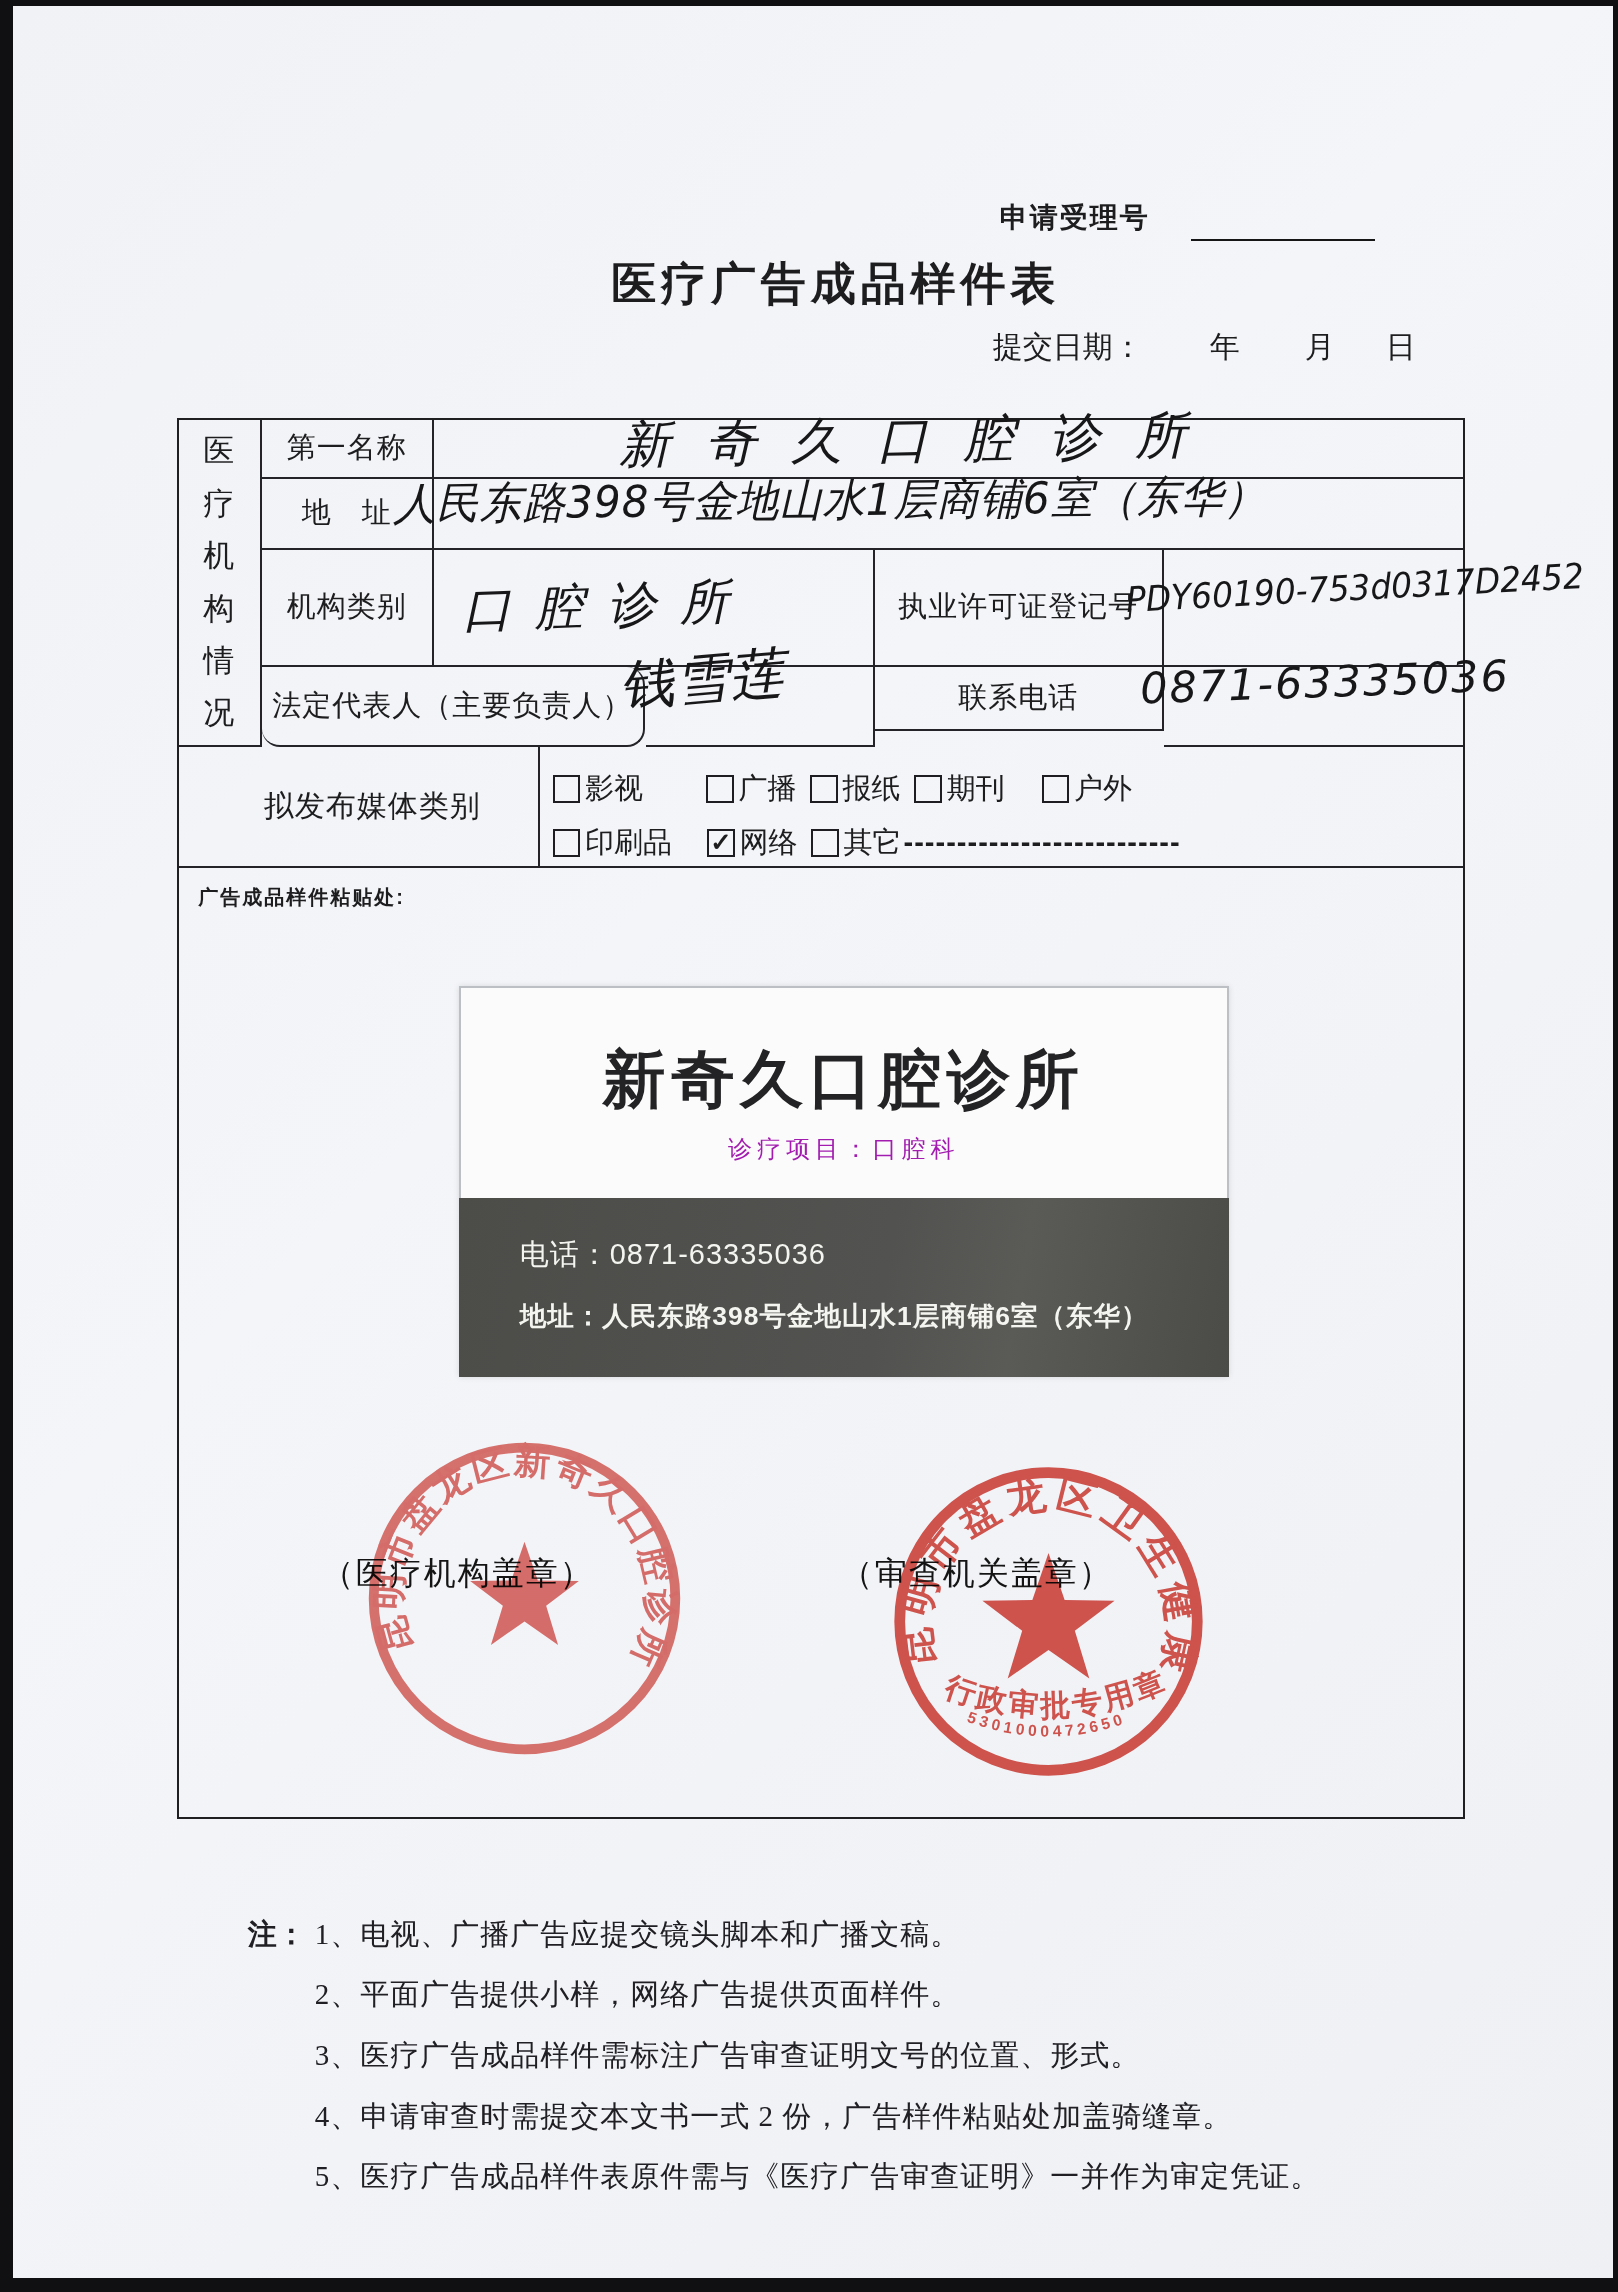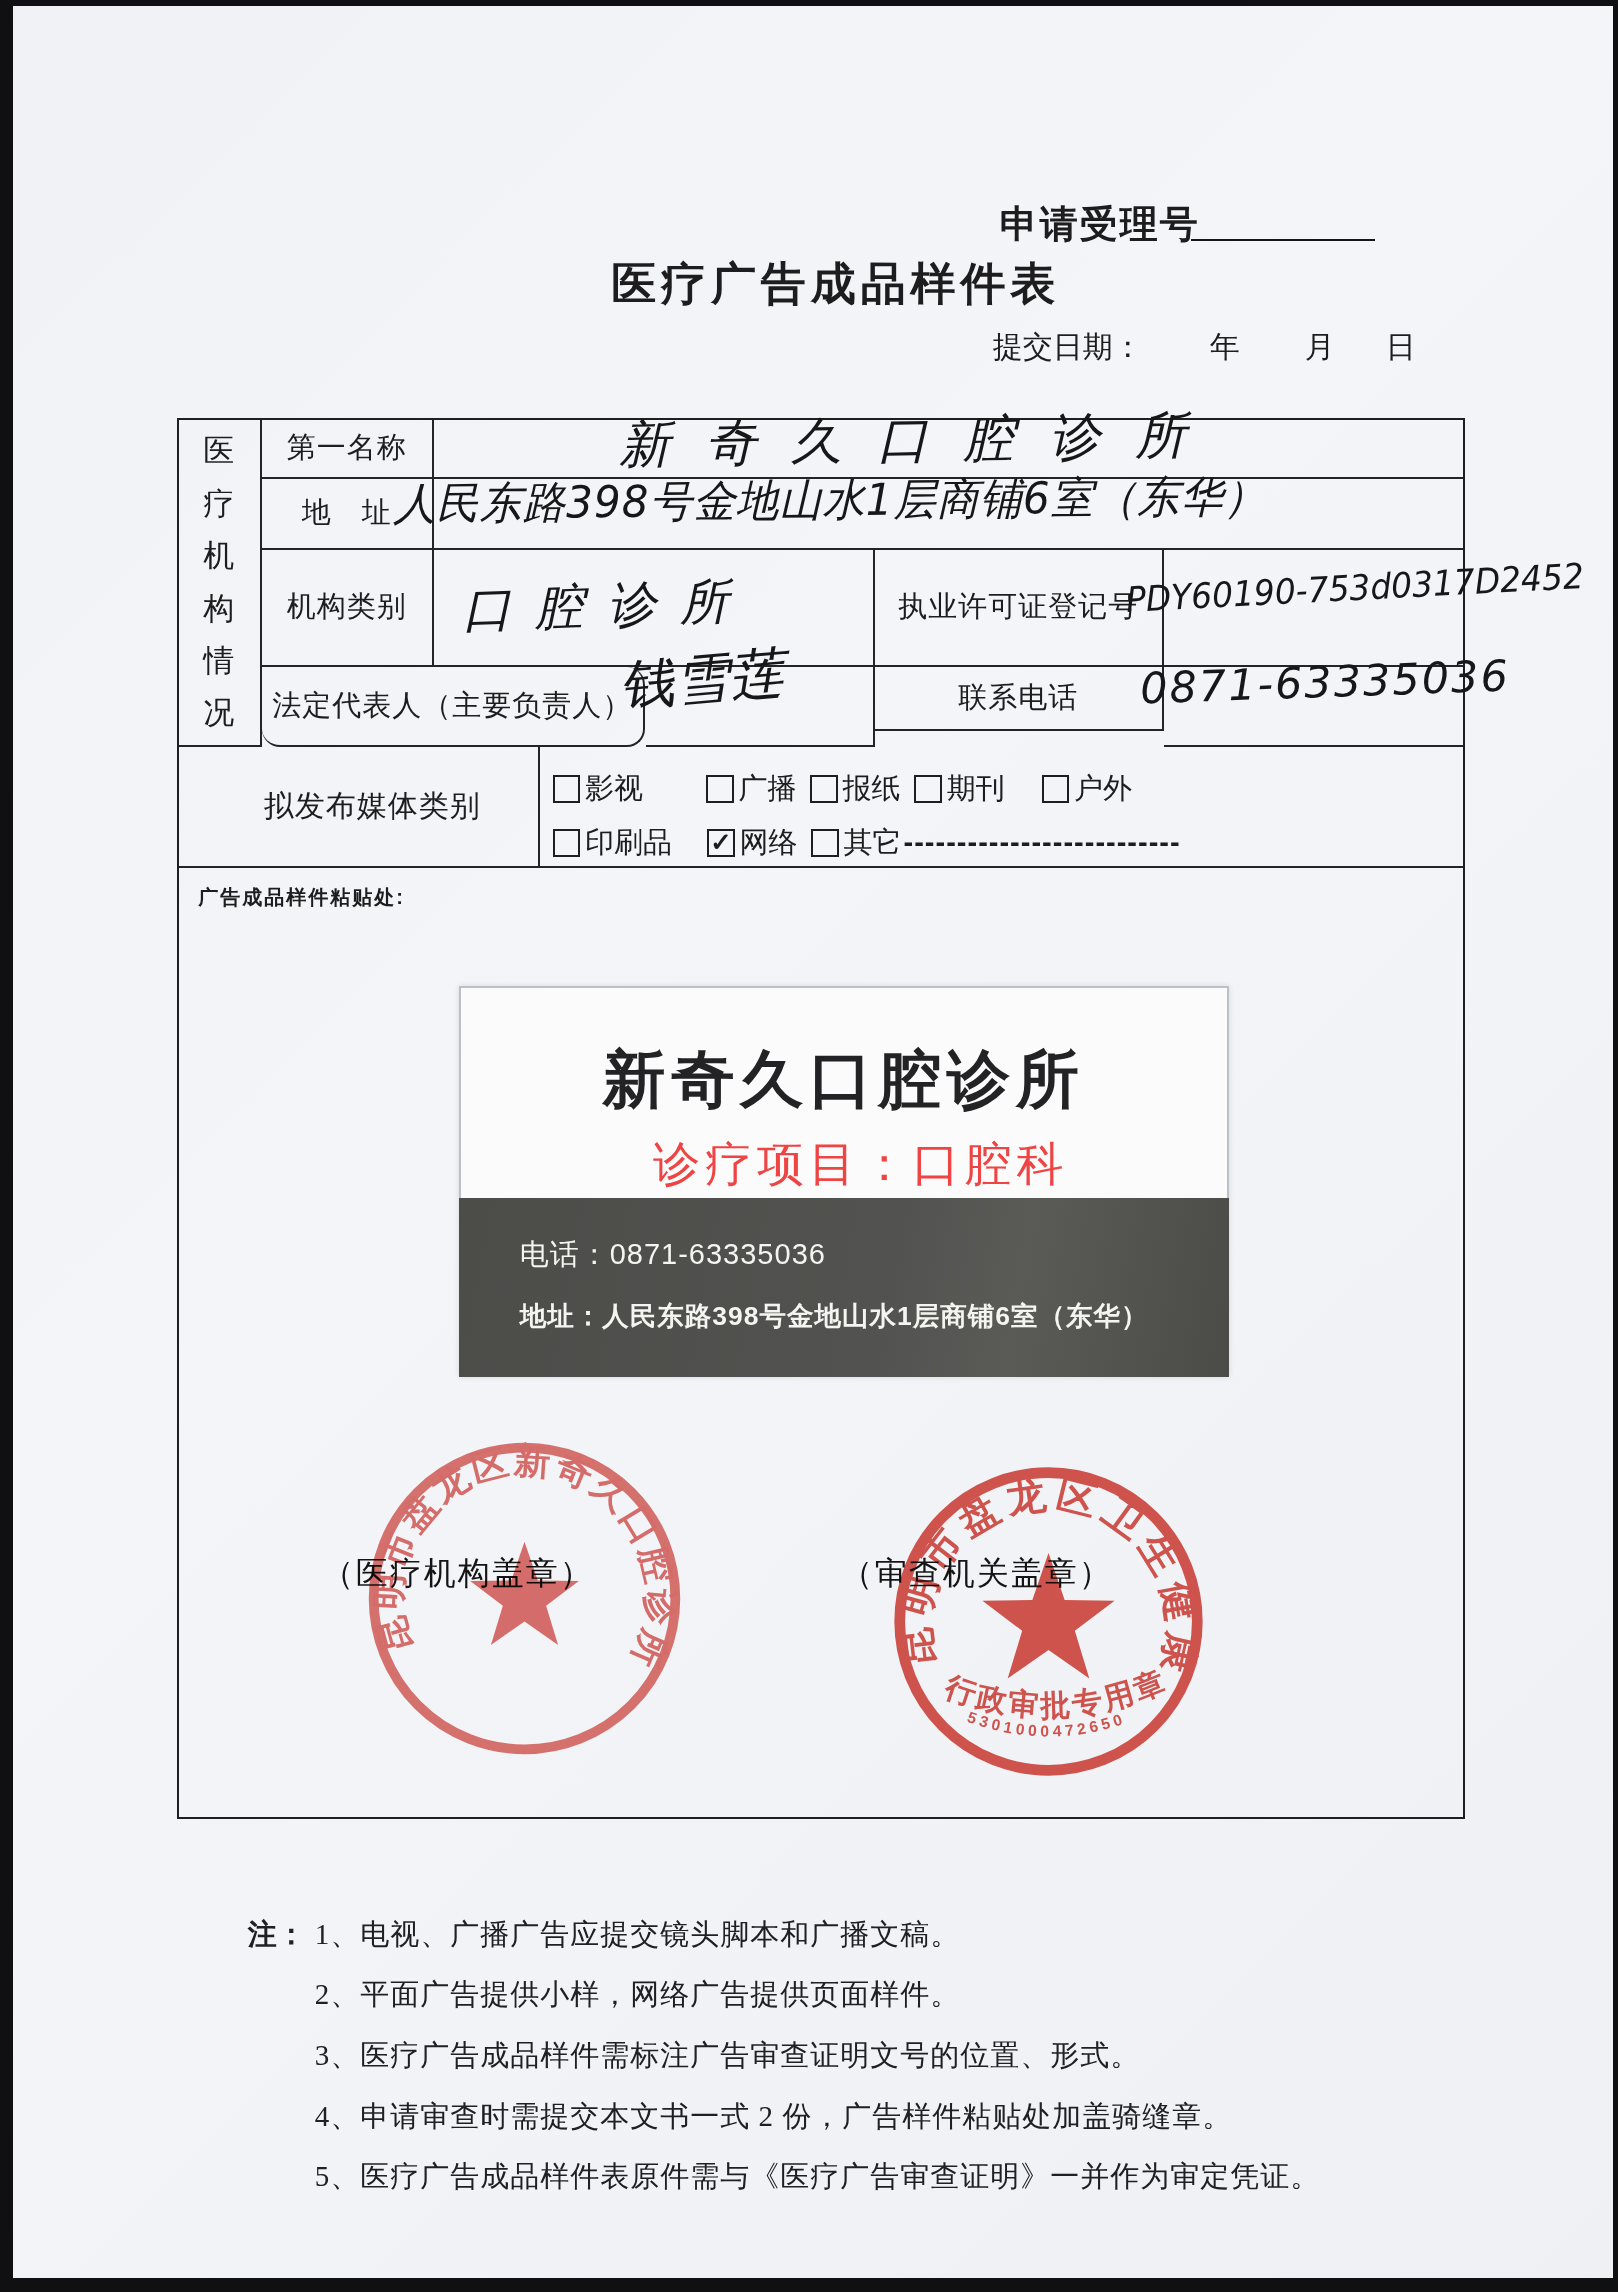--- a/index.html
+++ b/index.html
@@ -8,21 +8,21 @@
     background:#101013;
     font-family:"Liberation Sans",sans-serif;
     color:#1d1d1f;
   }
   .page{
     position:absolute;left:12.7px;top:5.9px;right:4.9px;bottom:14.7px;
     background:linear-gradient(135deg,#f1f2f6 0%,#f4f5f8 40%,#eff0f4 100%);
   }
   .abs{position:absolute;}
   
-  .app-no{left:987px;top:193px;font-size:38px;font-weight:bold;letter-spacing:2px;}
+  .app-no{left:987px;top:193px;font-size:28px;font-weight:bold;letter-spacing:2px;}
   .app-no-line{left:1178px;top:233px;width:184px;border-bottom:2.9px solid #161616;}
   .doc-title{left:823px;top:248px;transform:translateX(-50%);font-size:45px;font-weight:bold;letter-spacing:4.9px;white-space:nowrap;}
   .submit-date{left:980px;top:321px;font-size:30px;white-space:nowrap;}
   .submit-date .unit{display:inline-block;}
   .u-year{margin-left:67px;} .u-month{margin-left:65px;} .u-day{margin-left:51px;}
   
   .form-table{left:164px;top:412px;width:1284px;height:1397px;border:2.9px solid #1f1f22;}
   .cell{position:absolute;box-sizing:border-box;border-color:#242428;border-style:solid;border-width:0;}
   .br{border-right-width:2px;} .bb{border-bottom-width:2px;}
   .lbl{display:flex;align-items:center;justify-content:center;font-size:29px;letter-spacing:1px;}
@@ -41,21 +41,21 @@
   .cb-line{display:flex;align-items:center;font-size:29px;white-space:nowrap;}
   .cb-line1{left:540px;top:763px;}
   .cb-line2{left:540px;top:817px;}
   .opt{display:flex;align-items:center;}
   .box{display:inline-flex;align-items:center;justify-content:center;width:23.5px;height:23.5px;border:2.9px solid #1e1e22;margin-right:4.9px;font-size:25.5px;font-weight:bold;line-height:1;}
   .g64{margin-right:63px;} .g36{margin-right:35px;} .g14{margin-right:13.7px;} .g38{margin-right:37px;}
   .dashes{letter-spacing:1px;font-weight:bold;margin-left:2px;}
   
   .ad-box{left:446px;top:980px;width:766px;height:387px;background:#fbfbfc;border:2px solid #bcbfc4;box-shadow:0 0 5.9px rgba(0,0,0,.12);}
   .ad-title{position:absolute;left:50%;top:49px;transform:translateX(-50%);font-size:63px;font-weight:900;letter-spacing:5.9px;color:#232325;white-space:nowrap;}
-  .ad-sub{position:absolute;left:50%;top:145px;transform:translateX(-50%);font-size:47px;letter-spacing:4.9px;color:#ef4444;white-space:nowrap;margin-left:17px;}
+  .ad-sub{position:absolute;left:50%;top:145px;transform:translateX(-50%);font-size:24px;letter-spacing:4.9px;color:#a21caf;white-space:nowrap;}
   .ad-banner{position:absolute;left:-2px;right:-2px;bottom:-2px;height:179px;background:linear-gradient(100deg,#4c4c49 0%,#525250 55%,#5a5a57 72%,#4b4b48 100%);color:#f4f4f1;}
   .ad-phone{position:absolute;left:61px;top:37px;font-size:29px;letter-spacing:1px;}
   .ad-addr{position:absolute;left:61px;top:100px;font-size:26.5px;font-weight:bold;letter-spacing:1px;}
   
   .caption{font-size:32px;font-family:"Liberation Serif",serif;letter-spacing:2px;color:#141414;white-space:nowrap;}
   .cap-left{left:309px;top:1546px;}
   .cap-right{left:828px;top:1546px;}
   .stamp{mix-blend-mode:multiply;opacity:.92;}
   .stamp-left{left:345px;top:1426px;}
   .stamp-right{left:874px;top:1454px;}

